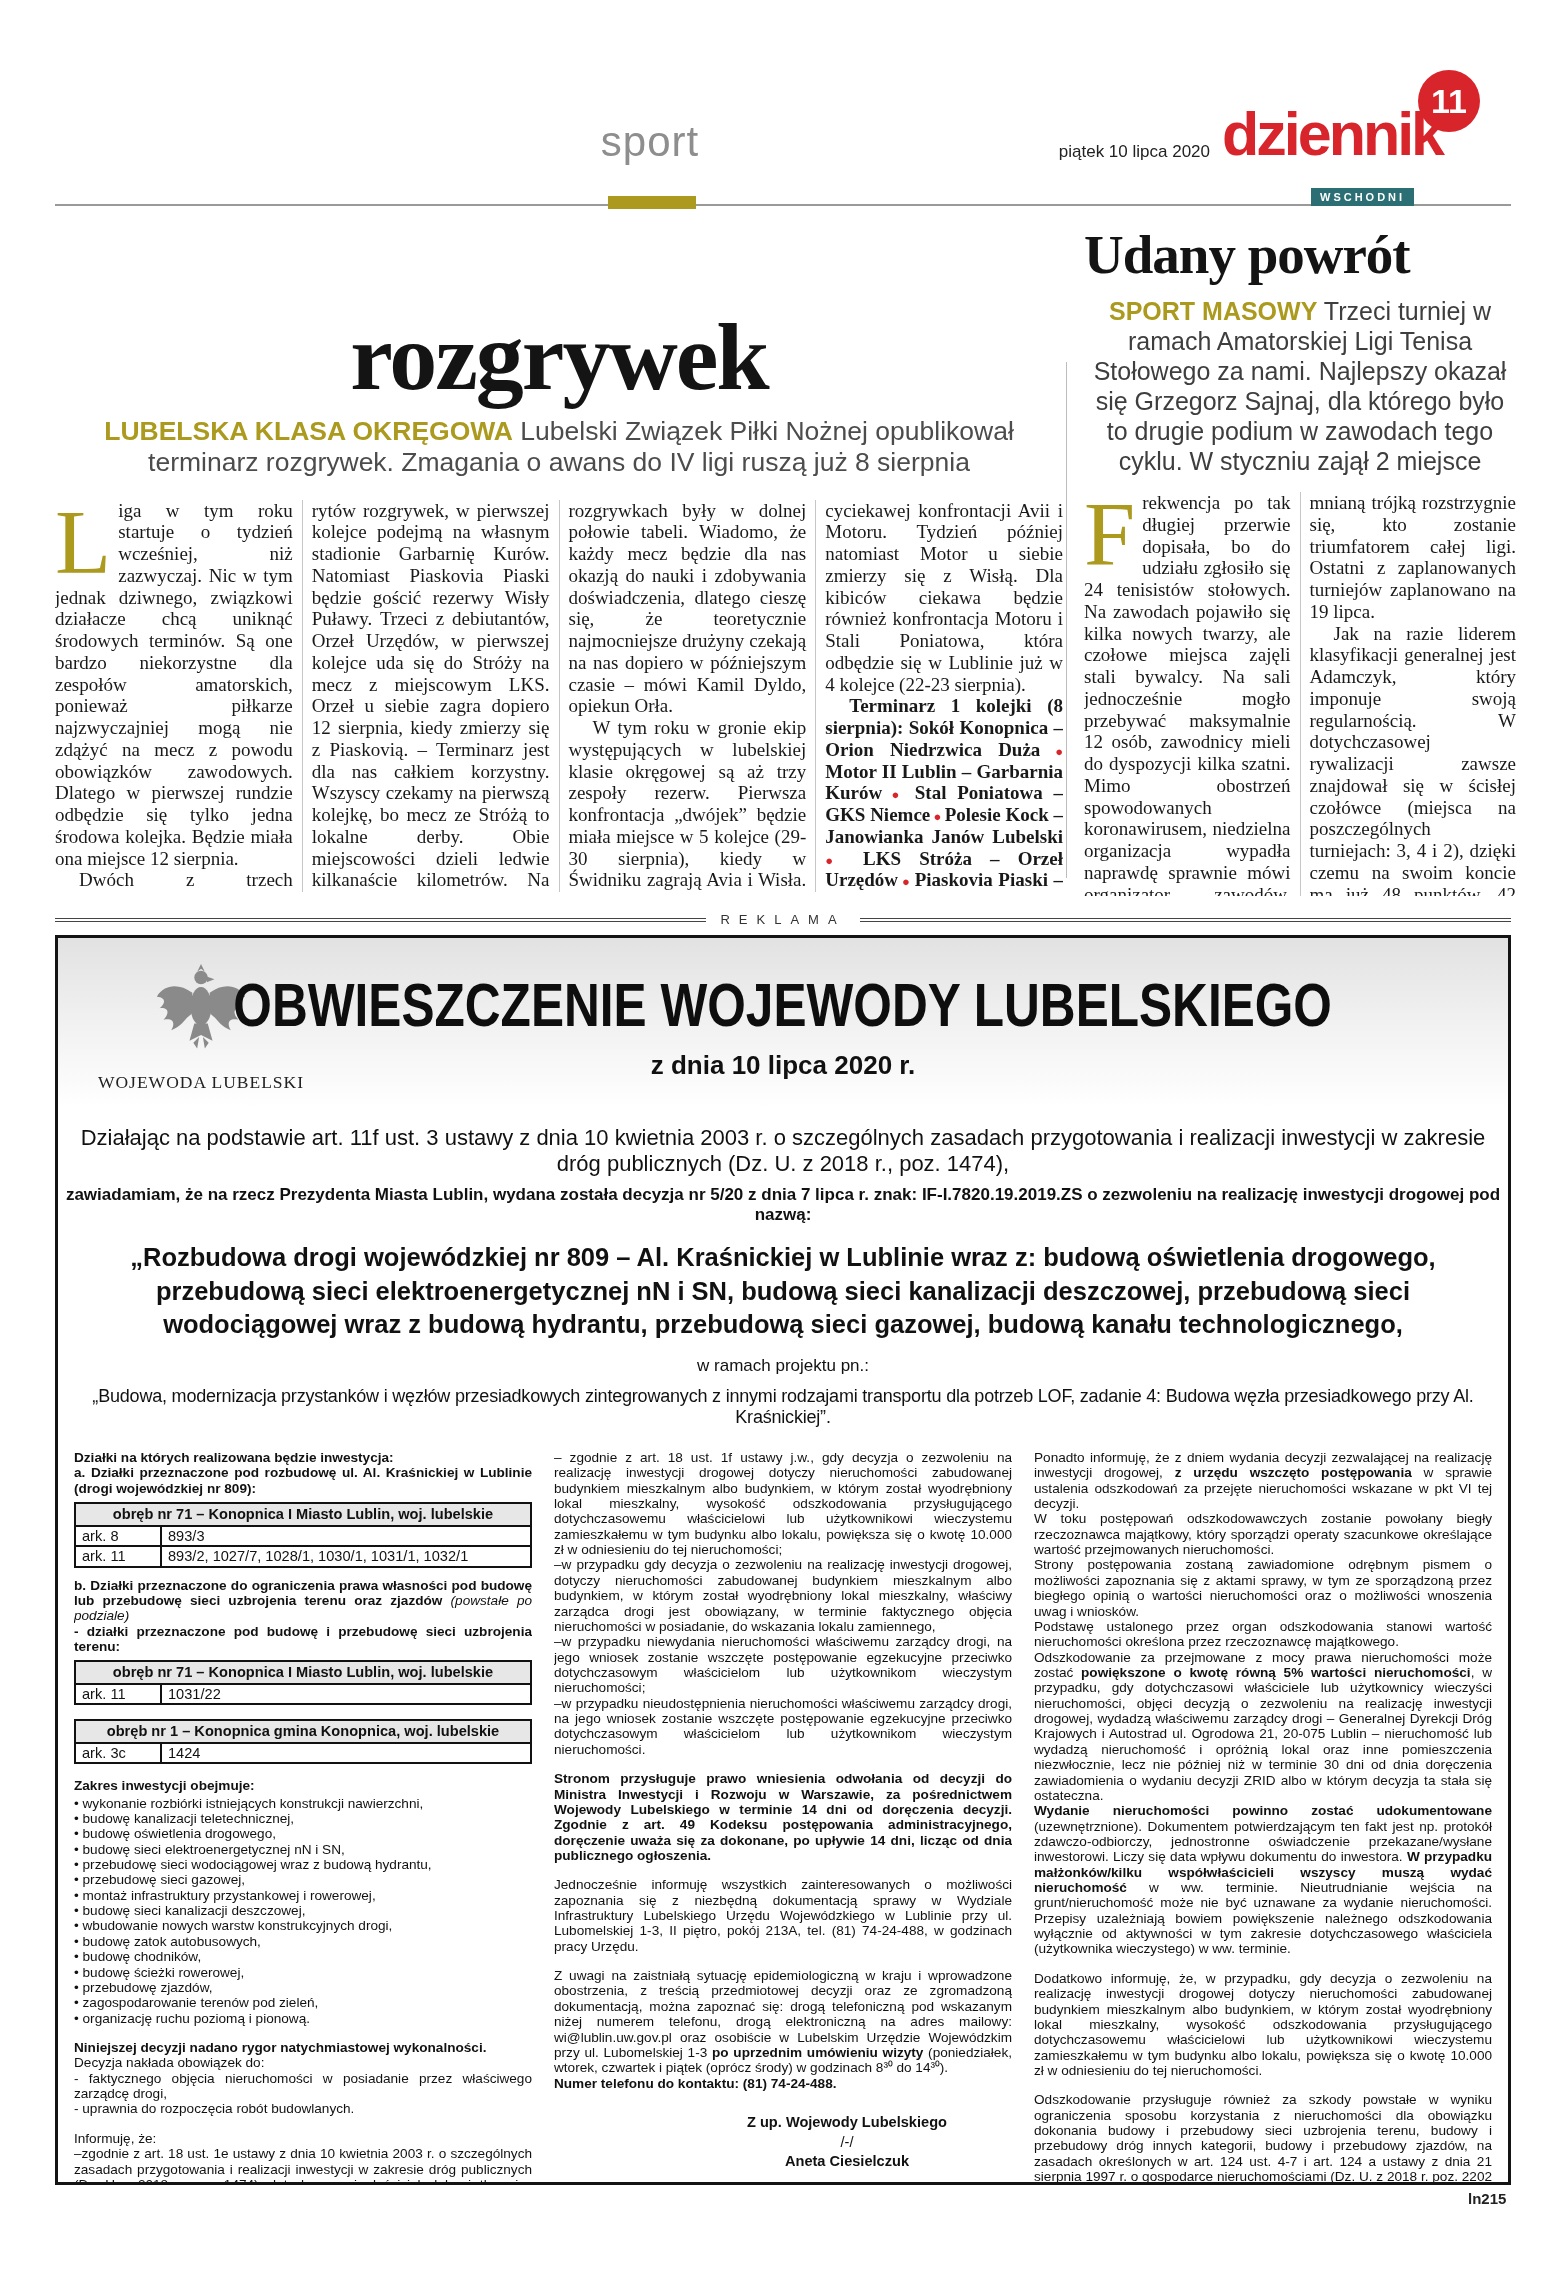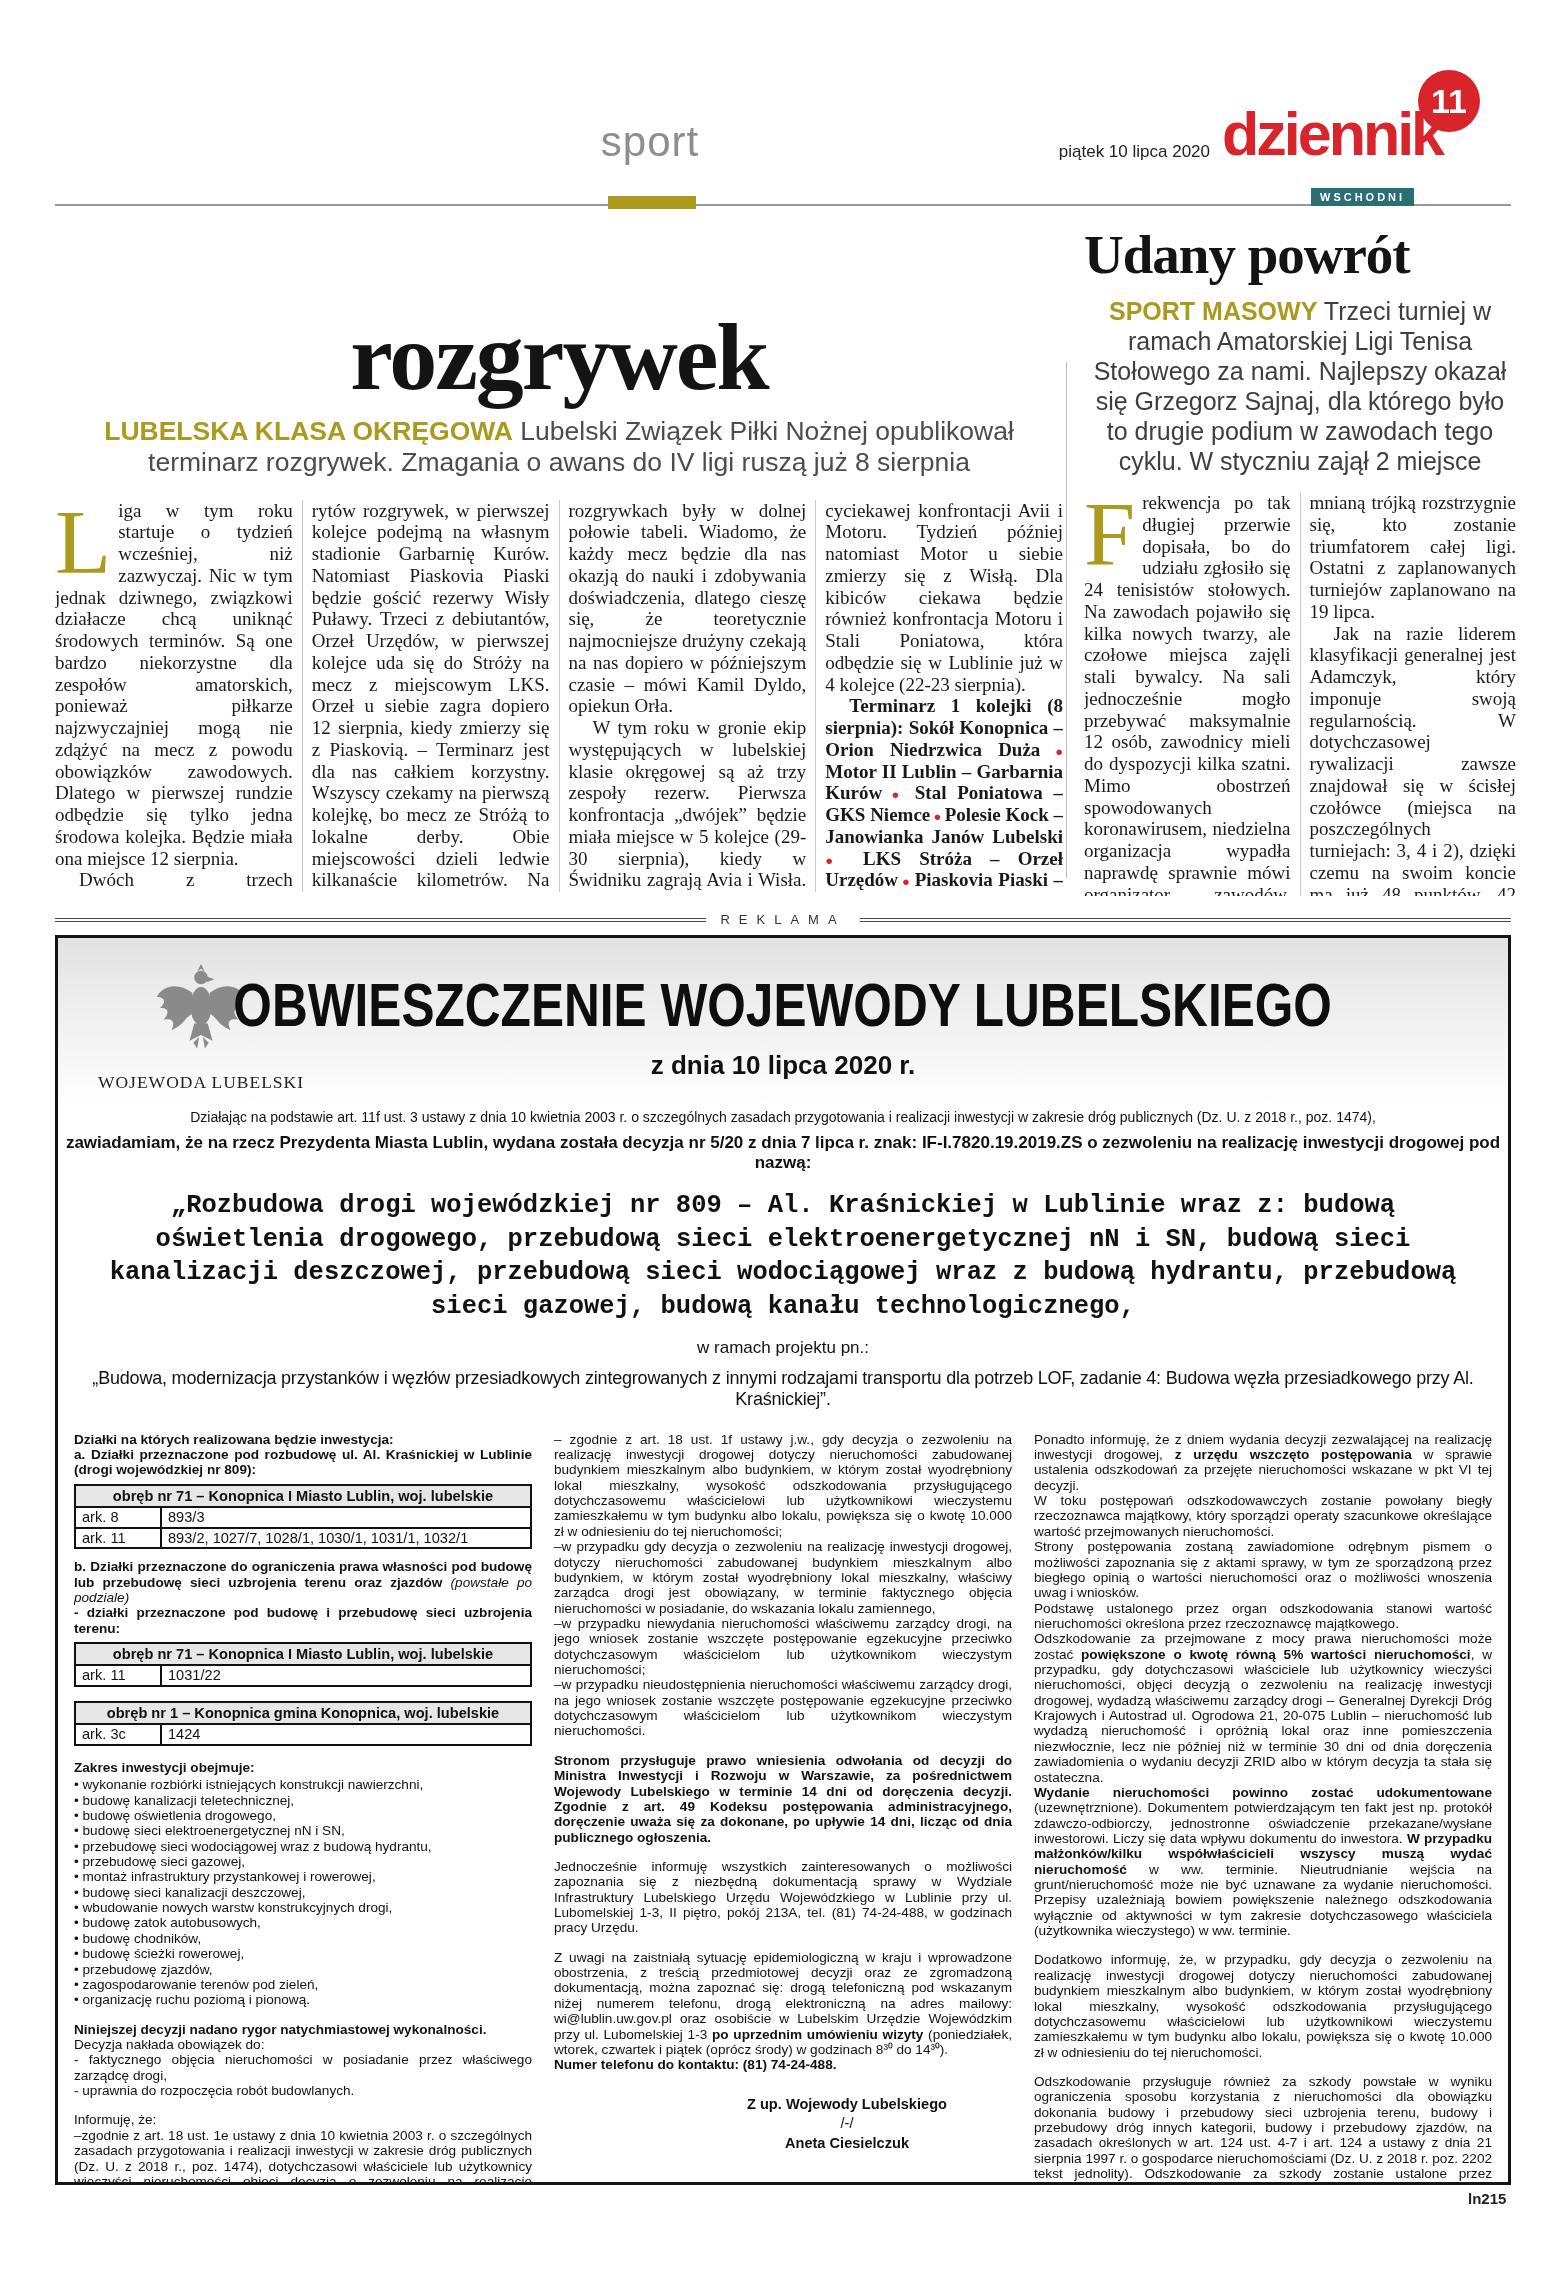--- a/index.html
+++ b/index.html
@@ -64,23 +64,23 @@
     border:3px solid #141414;overflow:hidden;color:#111;
     background:linear-gradient(180deg,#e2e2e2 0,#f2f2f2 90px,#ffffff 170px);}
   .emblem{position:absolute;left:38px;top:22px;width:210px;text-align:center;}
   .emblem-caption{margin-top:4px;font-family:"Liberation Serif",serif;font-size:17.5px;
     letter-spacing:1px;color:#222;}
   .ob-titlewrap{padding-top:36px;text-align:center;white-space:nowrap;}
   .ob-title{display:inline-block;transform:scaleX(.8);transform-origin:center;
     font-size:62px;line-height:1;color:#0e0e0e;font-weight:700;}
   .ob-title .heavy{font-weight:bold;}
   .ob-sub{margin-top:14px;text-align:center;font-size:26px;font-weight:bold;}
-  .ob-intro1{margin-top:28px;text-align:center;font-size:14px;}
+  .ob-intro1{margin-top:44px;text-align:center;font-size:22px;}
   .ob-intro2{margin-top:8px;text-align:center;font-size:17px;font-weight:bold;}
-  .ob-big{margin:16px auto 0;width:1380px;text-align:center;font-size:25.5px;font-weight:bold;line-height:1.32;font-family:Liberation Mono, monospace;}
+  .ob-big{margin:16px auto 0;width:1380px;text-align:center;font-size:25.5px;font-weight:bold;line-height:1.32;}
   .ob-proj-label{margin-top:14px;text-align:center;font-size:17px;}
   .ob-proj{margin-top:10px;text-align:center;font-size:18px;letter-spacing:-.2px;}
   .ncols{display:flex;gap:22px;margin-top:22px;padding:0 16px;height:862px;overflow:hidden;
     font-size:13.6px;line-height:1.13;text-align:justify;}
   .ncol{flex:1 1 0;overflow:hidden;}
   .ncol p{margin:0;}
   .ncol .sp{margin-top:14px;}
   .b{font-weight:bold;}
   .ntable{width:100%;border-collapse:collapse;margin:6px 0 10px;font-size:14.6px;}
   .ntable th{background:#e7e7e7;font-weight:bold;text-align:center;border:2px solid #111;padding:2px 12px;}

